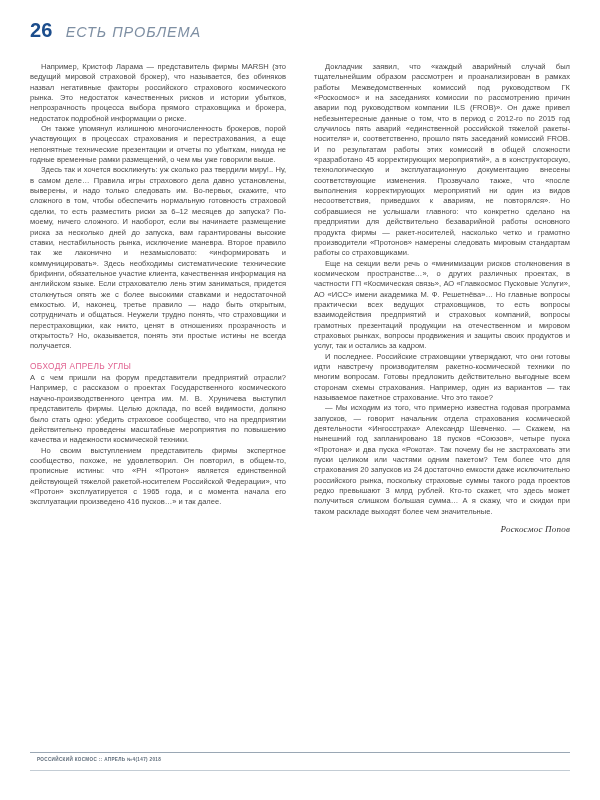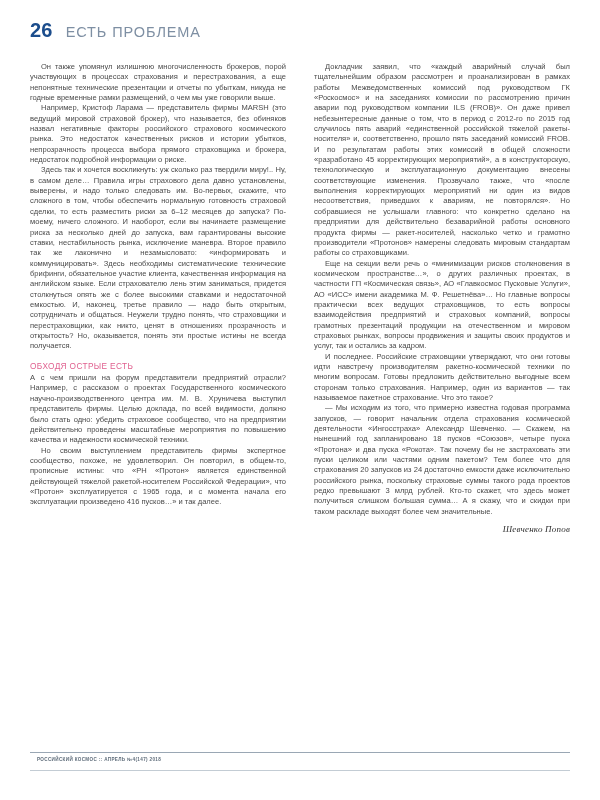--- a/index.html
+++ b/index.html
@@ -41,20 +41,21 @@
     letter-spacing: 0.2px;
     line-height: 1;
   }
 
   .section-title {
     font-size: 14.5px;
     font-weight: normal;
     color: #7e8fa3;
     letter-spacing: 0.9px;
     line-height: 1;
+    font-style: italic;
   }
 
   
   .columns {
     position: absolute;
     left: 30px;
     top: 62px;
     width: 540px;
     height: 666px;
     display: flex;
@@ -149,34 +150,34 @@
 <div class="page">
 
   <div class="page-header">
     <span class="page-number">26</span>
     <span class="section-title">ЕСТЬ ПРОБЛЕМА</span>
   </div>
 
   <div class="columns">
 
     <div class="col">
+      <p class="indent">Например, Кристоф Ларама — представитель фирмы MARSH (это ведущий мировой страховой брокер), что называется, без обиняков назвал негативные факторы российского страхового космического рынка. Это недостаток качественных рисков и истории убытков, непрозрачность процесса выбора прямого страховщика и брокера, недостаток подробной информации о риске.</p>
       <p class="indent">Он также упомянул излишнюю многочисленность брокеров, порой участвующих в процессах страхования и перестрахования, а еще непонятные технические презентации и отчеты по убыткам, никуда не годные временные рамки размещений, о чем мы уже говорили выше.</p>
-      <p class="indent">Например, Кристоф Ларама — представитель фирмы MARSH (это ведущий мировой страховой брокер), что называется, без обиняков назвал негативные факторы российского страхового космического рынка. Это недостаток качественных рисков и истории убытков, непрозрачность процесса выбора прямого страховщика и брокера, недостаток подробной информации о риске.</p>
       <p class="indent">Здесь так и хочется воскликнуть: уж сколько раз твердили миру!.. Ну, в самом деле… Правила игры страхового дела давно установлены, выверены, и надо только следовать им. Во-первых, скажите, что сложного в том, чтобы обеспечить нормальную готовность страховой сделки, то есть разместить риски за 6–12 месяцев до запуска? По-моему, ничего сложного. И наоборот, если вы начинаете размещение риска за несколько дней до запуска, вам гарантированы высокие ставки, нестабильность рынка, исключение маневра. Второе правило так же лаконично и незамысловато: «информировать и коммуницировать». Здесь необходимы систематические технические брифинги, обязательное участие клиента, качественная информация на английском языке. Если страхователю лень этим заниматься, придется столкнуться опять же с более высокими ставками и недостаточной емкостью. И, наконец, третье правило — надо быть открытым, сотрудничать и общаться. Неужели трудно понять, что страховщики и перестраховщики, как никто, ценят в отношениях прозрачность и открытость? Но, оказывается, понять эти простые истины не всегда получается.</p>
-      <div class="subhead">ОБХОДЯ ОСТРЫЕ ЕСТЬ</div>
+      <div class="subhead">ОБХОДЯ АПРЕЛЬ УГЛЫ</div>
       <p class="noindent">А с чем пришли на форум представители предприятий отрасли? Например, с рассказом о проектах Государственного космического научно-производственного центра им. М. В. Хруничева выступил представитель фирмы. Целью доклада, по всей видимости, должно было стать одно: убедить страховое сообщество, что на предприятии действительно проведены масштабные мероприятия по повышению качества и надежности космической техники.</p>
       <p class="indent">Но своим выступлением представитель фирмы экспертное сообщество, похоже, не удовлетворил. Он повторил, в общем-то, прописные истины: что «РН «Протон» является единственной действующей тяжелой ракетой-носителем Российской Федерации», что «Протон» эксплуатируется с 1965 года, и с момента начала его эксплуатации произведено 416 пусков…» и так далее.</p>
     </div>
 
     <div class="col">
       <p class="indent">Докладчик заявил, что «каждый аварийный случай был тщательнейшим образом рассмотрен и проанализирован в рамках работы Межведомственных комиссий под руководством ГК «Роскосмос» и на заседаниях комиссии по рассмотрению причин аварии под руководством компании ILS (FROB)». Он даже привел небезынтересные данные о том, что в период с 2012-го по 2015 год случилось пять аварий «единственной российской тяжелой ракеты-носителя» и, соответственно, прошло пять заседаний комиссий FROB. И по результатам работы этих комиссий в общей сложности «разработано 45 корректирующих мероприятий», а в конструкторскую, технологическую и эксплуатационную документацию внесены соответствующие изменения. Прозвучало также, что «после выполнения корректирующих мероприятий ни один из видов несоответствия, приведших к авариям, не повторялся». Но собравшиеся не услышали главного: что конкретно сделано на предприятии для действительно безаварийной работы основного продукта фирмы — ракет-носителей, насколько четко и грамотно производители «Протонов» намерены следовать мировым стандартам работы со страховщиками.</p>
       <p class="indent">Еще на секции вели речь о «минимизации рисков столкновения в космическом пространстве…», о других различных проектах, в частности ГП «Космическая связь», АО «Главкосмос Пусковые Услуги», АО «ИСС» имени академика М. Ф. Решетнёва»… Но главные вопросы практически всех ведущих страховщиков, то есть вопросы взаимодействия предприятий и страховых компаний, вопросы грамотных презентаций продукции на отечественном и мировом страховых рынках, вопросы продвижения и защиты своих продуктов и услуг, так и остались за кадром.</p>
-      <p class="indent">И последнее. Российские страховщики утверждают, что они готовы идти навстречу производителям ракетно-космической техники по многим вопросам. Готовы предложить действительно выгодные всем сторонам только страхования. Например, один из вариантов — так называемое пакетное страхование. Что это такое?</p>
+      <p class="indent">И последнее. Российские страховщики утверждают, что они готовы идти навстречу производителям ракетно-космической техники по многим вопросам. Готовы предложить действительно выгодные всем сторонам схемы страхования. Например, один из вариантов — так называемое пакетное страхование. Что это такое?</p>
       <p class="indent">— Мы исходим из того, что примерно известна годовая программа запусков, — говорит начальник отдела страхования космической деятельности «Ингосстраха» Александр Шевченко. — Скажем, на нынешний год запланировано 18 пусков «Союзов», четыре пуска «Протона» и два пуска «Рокота». Так почему бы не застраховать эти пуски целиком или частями одним пакетом? Тем более что для страхования 20 запусков из 24 достаточно емкости даже исключительно российского рынка, поскольку страховые суммы такого рода проектов редко превышают 3 млрд рублей. Кто-то скажет, что здесь может получиться слишком большая сумма… А я скажу, что и скидки при таком раскладе выходят более чем значительные.</p>
-      <div class="byline">Шевченко Попов</div>
+      <div class="byline">Роскосмос Попов</div>
     </div>
 
   </div>
 
   <div class="footer-rule"></div>
   <div class="footer-text">РОССИЙСКИЙ КОСМОС :: АПРЕЛЬ №4(147) 2018</div>
   <div class="footer-rule-bottom"></div>
 
 </div>
 

